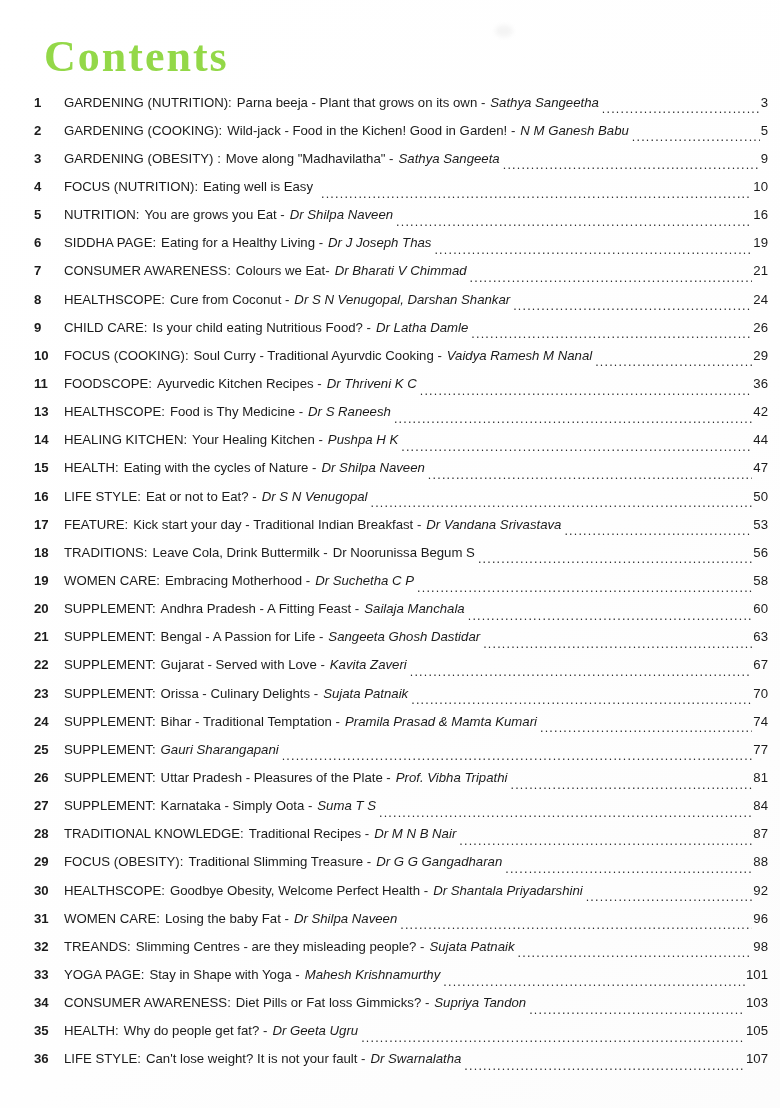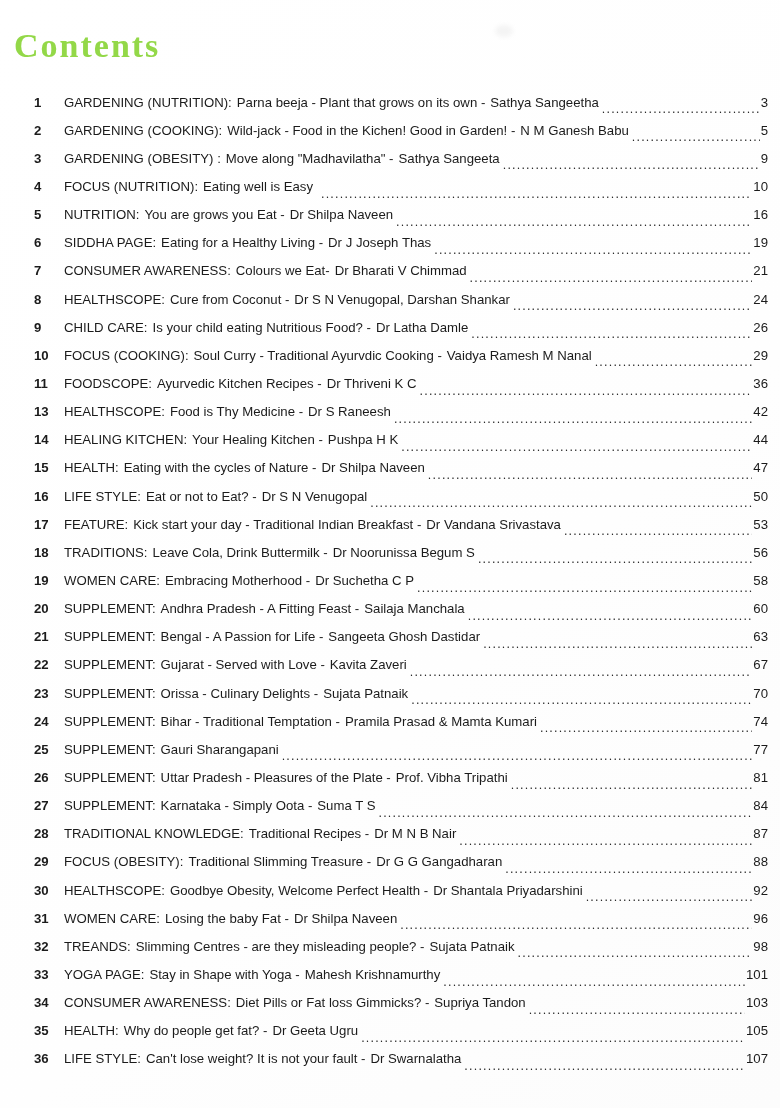--- a/index.html
+++ b/index.html
@@ -10,24 +10,24 @@
     color: #1b1b1b;
     overflow: hidden;
   }
   .page {
     position: relative;
     width: 780px; height: 1108px;
     background: linear-gradient(135deg, #ffffff 0%, #fefefe 60%, #fcfcfc 100%);
   }
   .page-title {
     position: absolute;
-    left: 14px; top: 4px;
+    left: 44px; top: 4px;
     font-family: "Liberation Serif", "DejaVu Serif", serif;
     font-weight: bold;
-    font-size: 34px;
+    font-size: 44px;
     letter-spacing: 2px;
     line-height: 1.1;
   }
   .toc {
     position: absolute;
     left: 34px; right: 12px; top: 88px;
   }
   .row {
     height: 28.15px;
     display: flex;
@@ -39,21 +39,21 @@
     flex: 0 0 30px;
     font-weight: bold;
   }
   .cat {
     flex: 0 0 auto;
     font-weight: normal;
     margin-right: 5px;
   }
   .ttl { flex: 0 0 auto; margin-right: 5px; text-align: right; }
   .auth { flex: 0 0 auto; }
-  .auth.it { }
+  .auth.it { font-style: italic; }
   .dots {
     flex: 1 1 8px;
     overflow: hidden;
     margin: 0 1px 0 3px;
     min-width: 8px;
     align-self: flex-end;
     color: #2a2a2a;
   }
   .dots::after {
     content: "....................................................................................................................................................................................";

